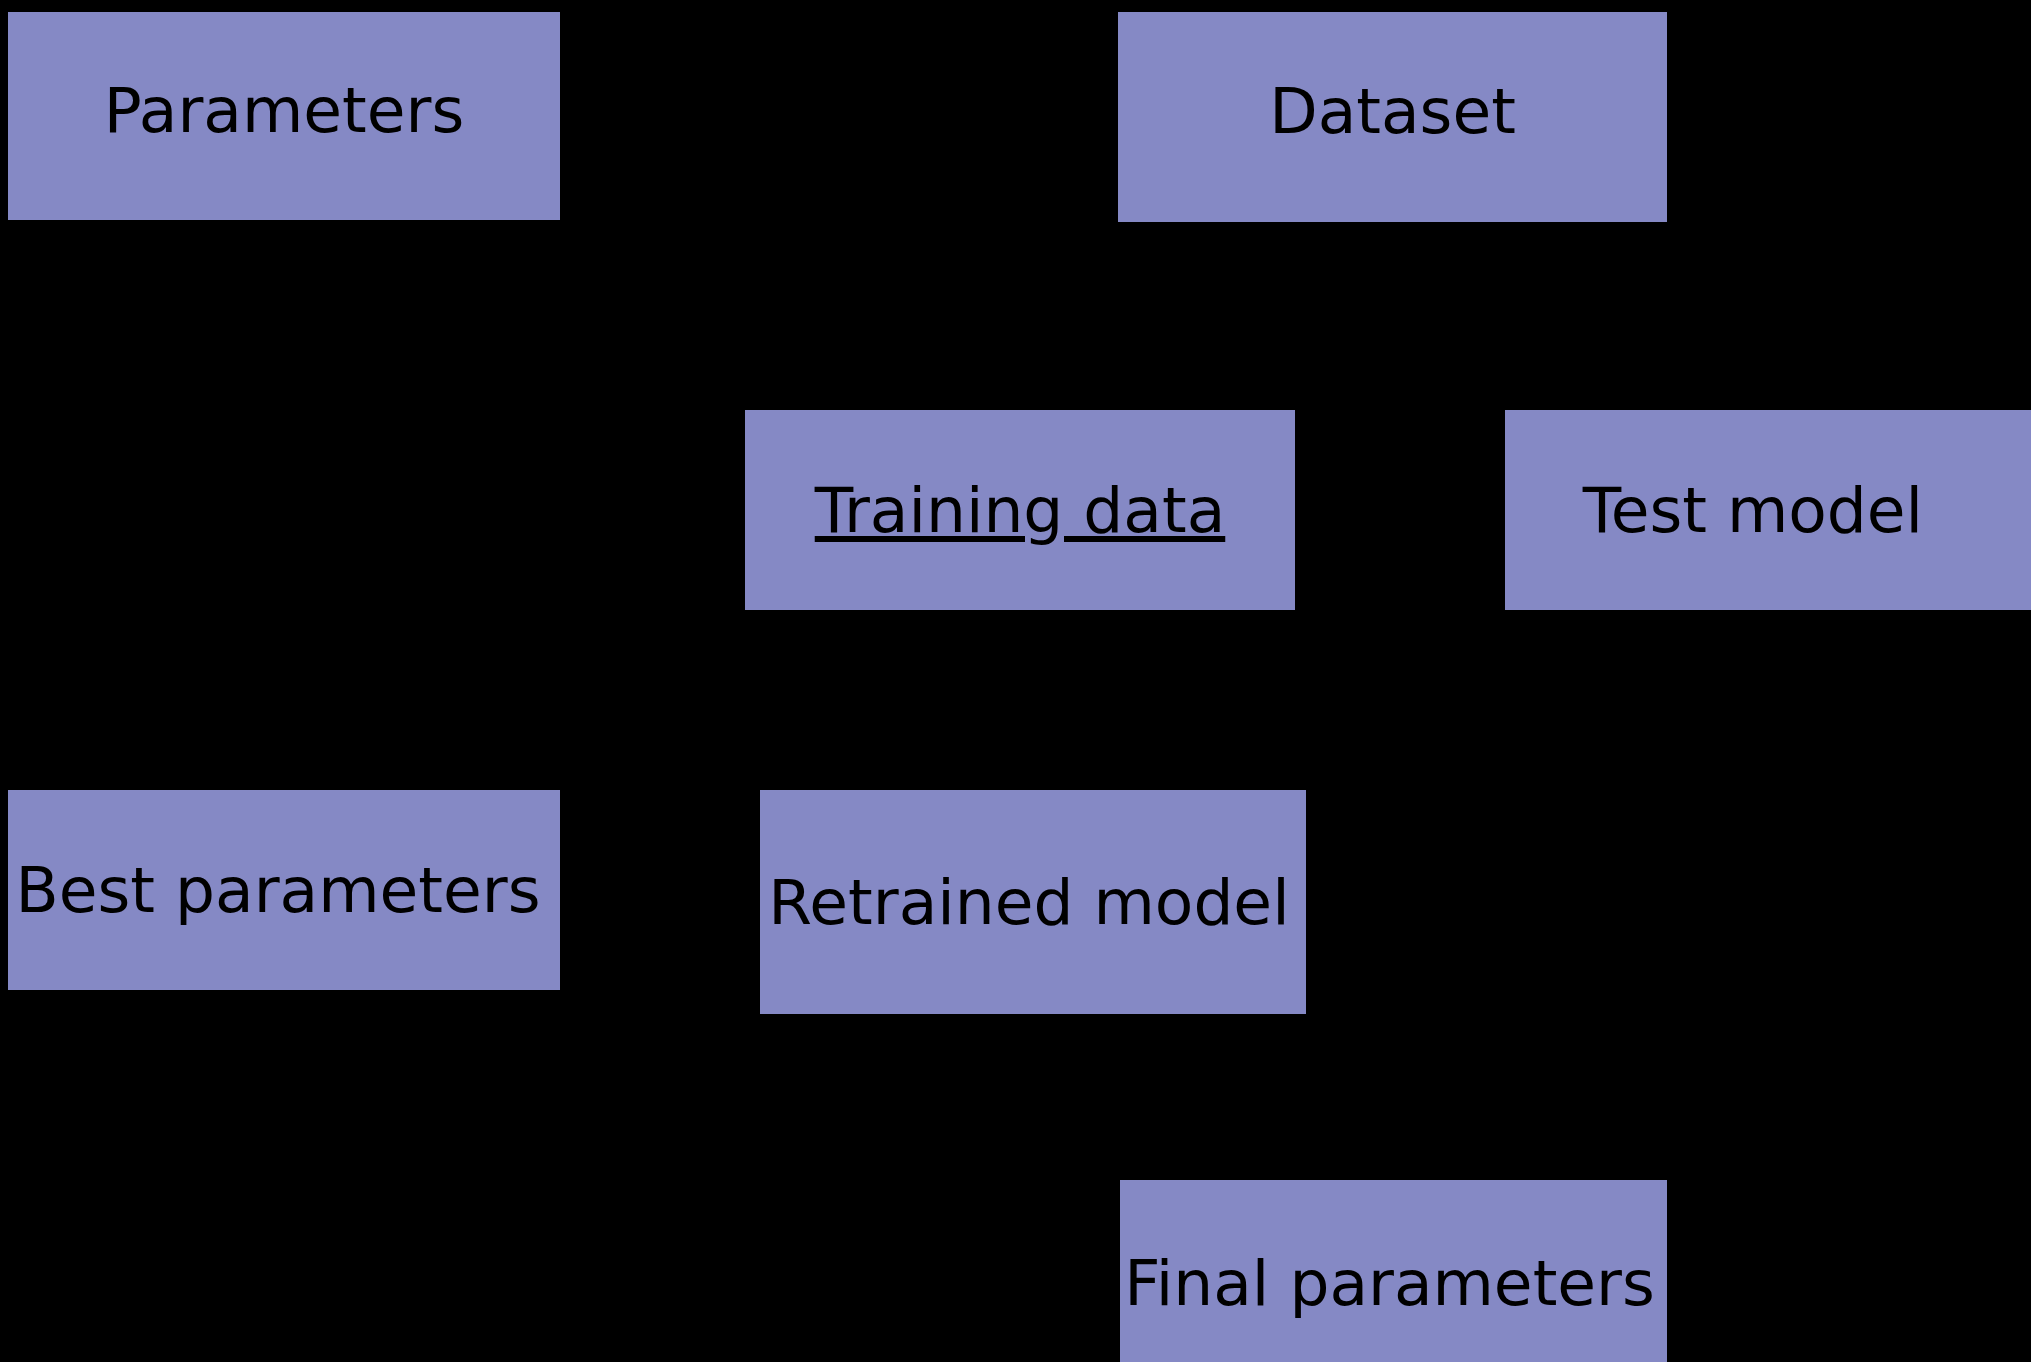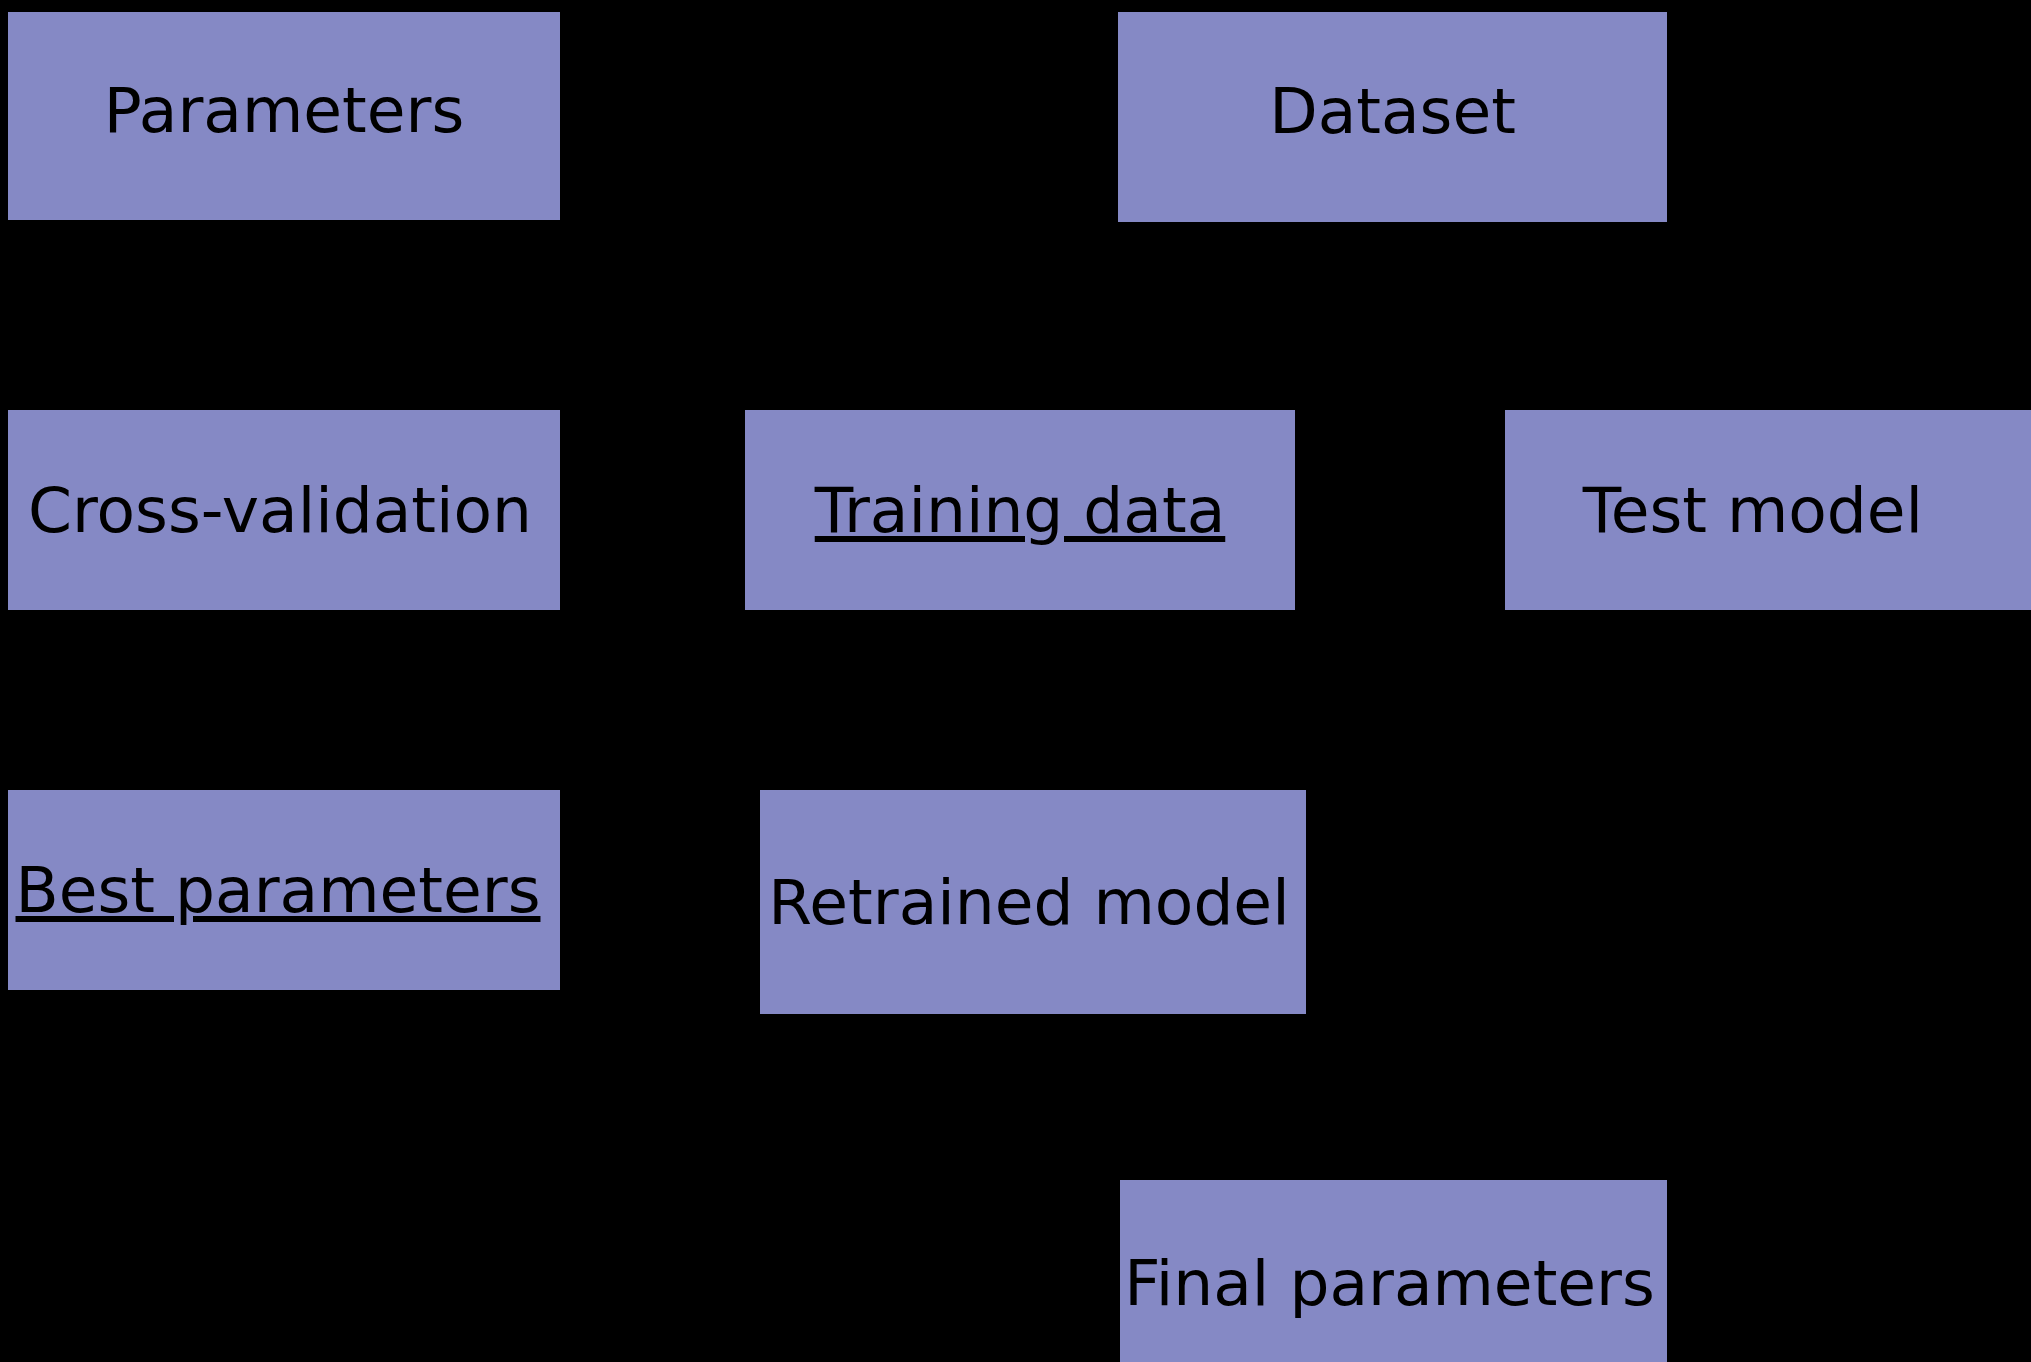--- a/index.html
+++ b/index.html
@@ -36,21 +36,21 @@
   }
 
   
   #node-parameters      { left: 8px;    top: -12px;   width: 552px; height: 220px; }
   #node-dataset         { left: 1118px; top: -12px;   width: 549px; height: 222px; }
 
   #node-cross-validation{ left: 8px;    top: 398px;   width: 552px; height: 200px; }
   #node-training-data   { left: 745px;  top: 398px;   width: 550px; height: 200px; text-decoration: underline; }
   #node-test-data       { left: 1505px; top: 398px;   width: 560px; height: 200px; }
 
-  #node-best-parameters { left: 8px;    top: 778px;   width: 552px; height: 200px; text-decoration: underline; }
+  #node-best-parameters { left: 8px;    top: 778px;   width: 552px; height: 200px; }
   #node-retrained-model { left: 760px;  top: 778px;   width: 546px; height: 224px; }
 
   #node-final-evaluation{ left: 1120px; top: 1168px;  width: 547px; height: 206px; }
 
   
   #node-cross-validation .node-label { transform: translateX(-4px); }
   #node-best-parameters  .node-label { transform: translateX(-6px); }
   #node-retrained-model  .node-label { transform: translateX(-4px); }
   #node-test-data        .node-label { transform: translateX(-32px); }
   #node-final-evaluation .node-label { transform: translateX(-4px); }
@@ -61,23 +61,20 @@
 <div id="canvas">
 
   <div class="node" id="node-parameters">
     <span class="node-label">Parameters</span>
   </div>
 
   <div class="node" id="node-dataset">
     <span class="node-label">Dataset</span>
   </div>
 
-  <div class="node" id="node-cross-validation">
-    <span class="node-label">Cross-validation</span>
-  </div>
 
   <div class="node" id="node-training-data">
     <span class="node-label">Training data</span>
   </div>
 
   <div class="node" id="node-test-data">
     <span class="node-label">Test model</span>
   </div>
 
   <div class="node" id="node-best-parameters">

